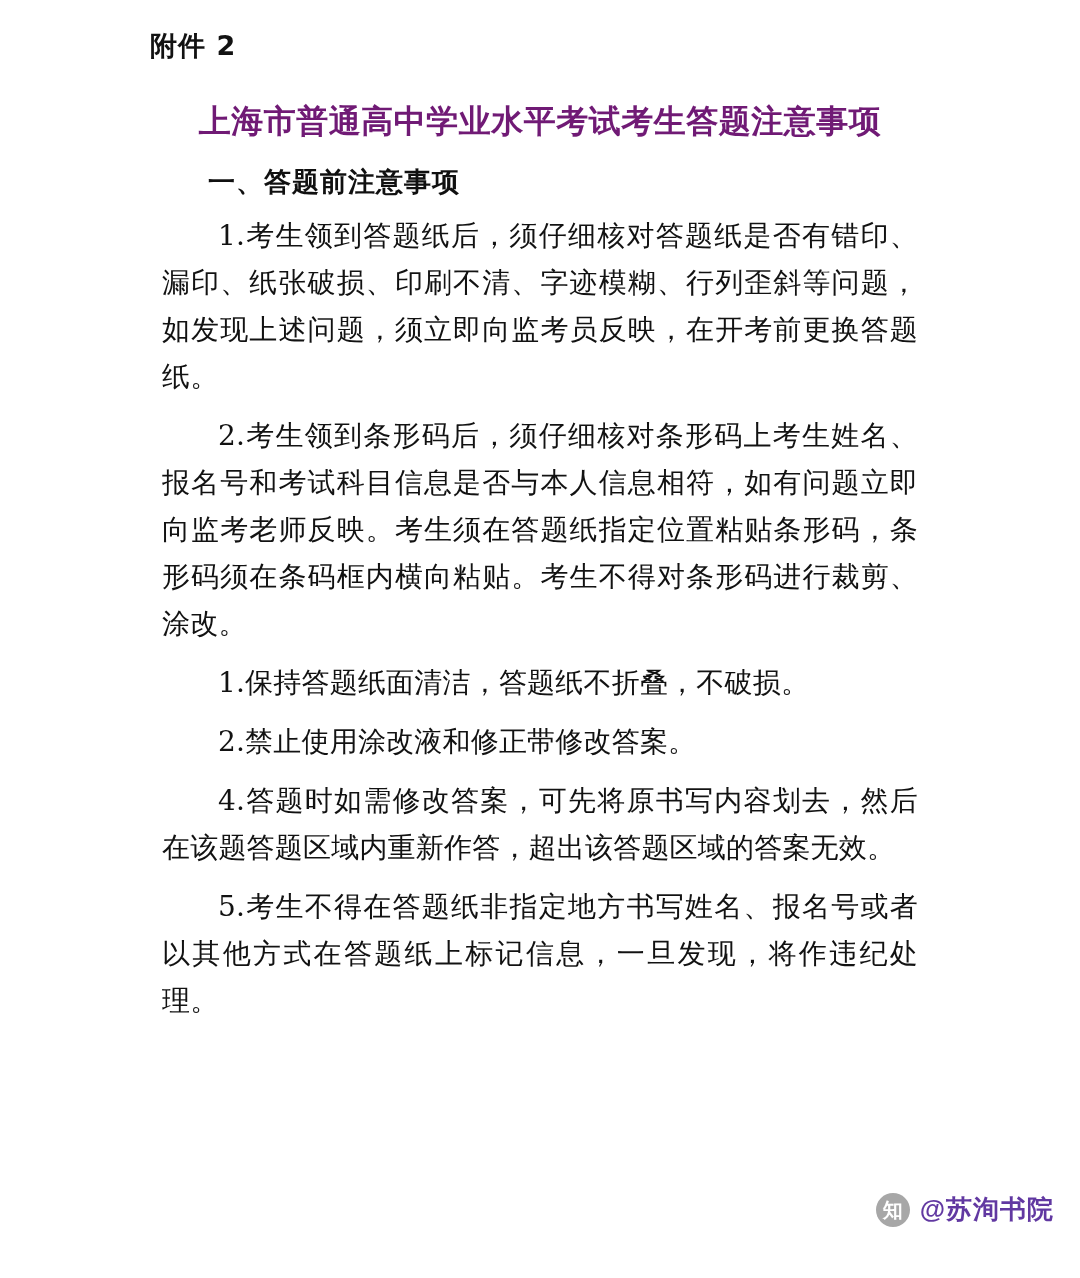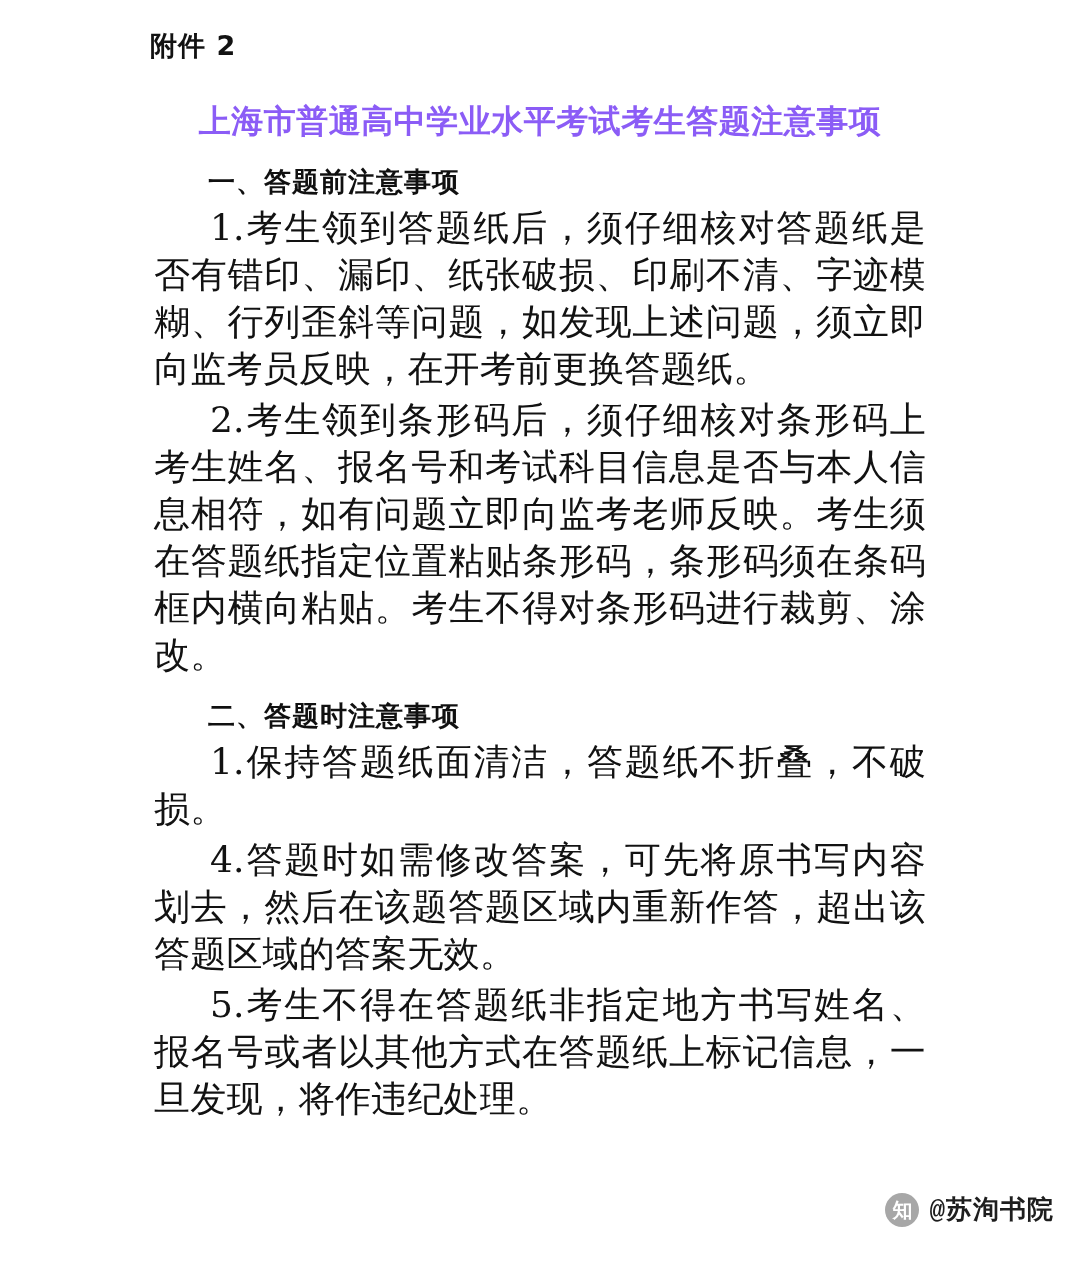--- a/index.html
+++ b/index.html
@@ -30,37 +30,37 @@
     margin: 10px 0 0 0;
     color: #121212;
   }
   .doc-title {
     text-align: center;
     font-family: "DejaVu Serif", "Liberation Serif", serif;
     font-weight: 700;
     font-size: 32px;
     letter-spacing: 0.5px;
     margin: 36px 0 10px 0;
-    color: #8b5cf6;
+    color: #701a75;
   }
   .section-heading {
     font-family: "DejaVu Sans", "Liberation Sans", sans-serif;
     font-weight: 700;
     font-size: 27px;
     margin: 20px 0 4px 0;
     text-indent: 58px;
     letter-spacing: 1px;
     color: #101010;
   }
   .para {
     font-family: "DejaVu Serif", "Liberation Serif", serif;
-    font-size: 36px;
+    font-size: 28px;
     line-height: 47px;
     text-indent: 56px;
-    margin: 4px;
+    margin: 12px;
     text-align: justify;
     text-justify: inter-ideograph;
     letter-spacing: 0.2px;
     color: #121212;
   }
   .watermark {
     position: absolute;
     right: 26px;
     bottom: 14px;
     display: flex;
@@ -76,24 +76,24 @@
     color: #ffffff;
     font-family: "DejaVu Sans", "Liberation Sans", sans-serif;
     font-size: 20px;
     font-weight: 700;
     display: flex;
     align-items: center;
     justify-content: center;
     line-height: 1;
   }
   .wm-text {
-    font-family: Liberation Mono, monospace;
+    font-family: Liberation Sans, sans-serif;
     font-size: 26px;
     font-weight: 700;
-    color: #000000;
+    color: #4c1d95;
     letter-spacing: 1px;
   }
   .fade-bottom {
     position: absolute;
     left: 0;
     right: 0;
     bottom: 0;
     height: 10px;
     background: #ffffff;
   }
@@ -107,22 +107,22 @@
 
   <h1 class="doc-title">上海市普通高中学业水平考试考生答题注意事项</h1>
 
   <div class="section">
     <div class="section-heading">一、答题前注意事项</div>
     <p class="para">1.考生领到答题纸后，须仔细核对答题纸是否有错印、漏印、纸张破损、印刷不清、字迹模糊、行列歪斜等问题，如发现上述问题，须立即向监考员反映，在开考前更换答题纸。</p>
     <p class="para">2.考生领到条形码后，须仔细核对条形码上考生姓名、报名号和考试科目信息是否与本人信息相符，如有问题立即向监考老师反映。考生须在答题纸指定位置粘贴条形码，条形码须在条码框内横向粘贴。考生不得对条形码进行裁剪、涂改。</p>
   </div>
 
   <div class="section">
-    <div class="section-heading">二、答题时注意事项</div>
     <p class="para">1.保持答题纸面清洁，答题纸不折叠，不破损。</p>
+    <p class="para">2.禁止使用涂改液和修正带修改答案。</p>
     <p class="para">4.答题时如需修改答案，可先将原书写内容划去，然后在该题答题区域内重新作答，超出该答题区域的答案无效。</p>
     <p class="para">5.考生不得在答题纸非指定地方书写姓名、报名号或者以其他方式在答题纸上标记信息，一旦发现，将作违纪处理。</p>
   </div>
 
   <div class="watermark">
     <span class="wm-logo">知</span>
     <span class="wm-text">@苏洵书院</span>
   </div>
 
   <div class="fade-bottom"></div>

